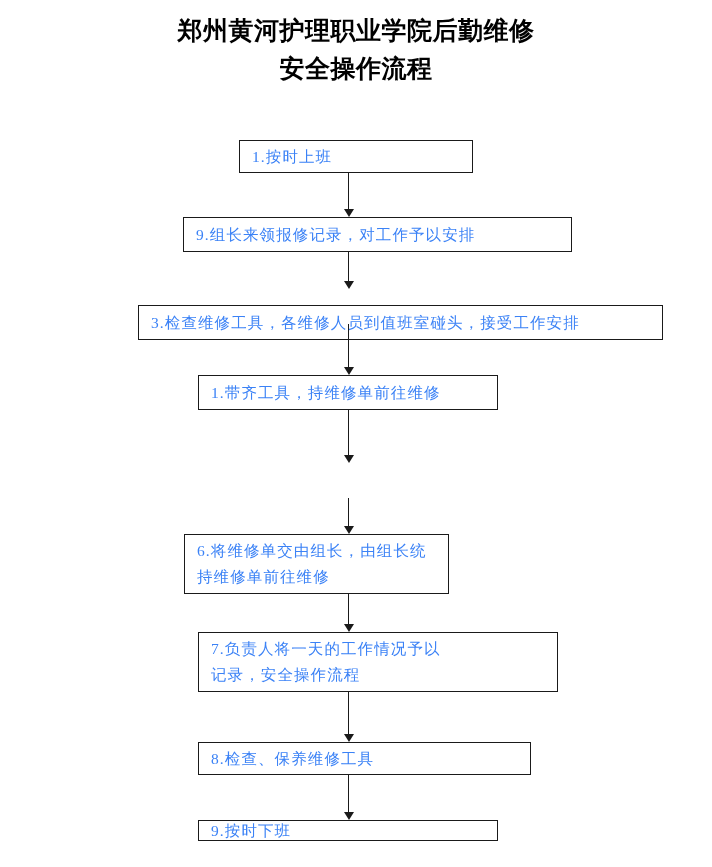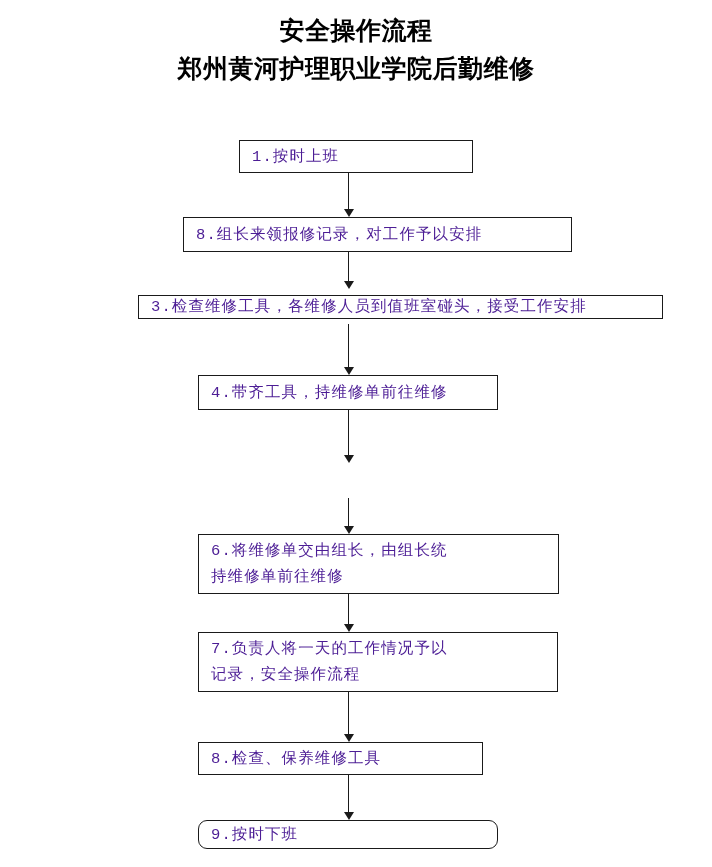--- a/index.html
+++ b/index.html
@@ -49,25 +49,25 @@
     box-sizing: border-box;
     border: 1.4px solid #1a1a1a;
     background: #ffffff;
     display: flex;
     flex-direction: column;
     justify-content: center;
     padding-left: 12px;
     padding-right: 6px;
   }
   .node .line {
-    font-family: Liberation Mono, monospace;
+    font-family: Liberation Serif, serif;
     font-size: 15.5px;
     line-height: 26px;
     letter-spacing: 1.1px;
-    color: #4c1d95;
+    color: #3b82f6;
     white-space: nowrap;
   }
 
   
   .connector {
     position: absolute;
     width: 0;
     border-left: 1.6px solid #1a1a1a;
   }
   .arrowhead {
@@ -76,49 +76,49 @@
     height: 0;
     border-left: 5px solid transparent;
     border-right: 5px solid transparent;
     border-top: 8px solid #1a1a1a;
   }
 </style>
 </head>
 <body>
 
 <div id="title-block">
+  <div class="title-line">郑州黄河护理职业学院后勤维修</div>
   <div class="title-line">安全操作流程</div>
-  <div class="title-line">郑州黄河护理职业学院后勤维修</div>
 </div>
 
 <div id="flow">
     <div class="node" style="left: 239px; top: 140px; width: 234px; height: 33px;">
       <div class="line">1.按时上班</div>
     </div>
     <div class="node" style="left: 183px; top: 217px; width: 389px; height: 35px;">
-      <div class="line">8.组长来领报修记录，对工作予以安排</div>
+      <div class="line">9.组长来领报修记录，对工作予以安排</div>
     </div>
-    <div class="node" style="left: 138px; top: 295px; width: 525px; height: 24px;">
+    <div class="node" style="left: 138px; top: 305px; width: 525px; height: 35px;">
       <div class="line">3.检查维修工具，各维修人员到值班室碰头，接受工作安排</div>
     </div>
     <div class="node" style="left: 198px; top: 375px; width: 300px; height: 35px;">
-      <div class="line">4.带齐工具，持维修单前往维修</div>
+      <div class="line">1.带齐工具，持维修单前往维修</div>
     </div>
-    <div class="node" style="left: 198px; top: 534px; width: 361px; height: 60px;">
+    <div class="node" style="left: 184px; top: 534px; width: 265px; height: 60px;">
       <div class="line">6.将维修单交由组长，由组长统</div>
       <div class="line">持维修单前往维修</div>
     </div>
     <div class="node" style="left: 198px; top: 632px; width: 360px; height: 60px;">
       <div class="line">7.负责人将一天的工作情况予以</div>
       <div class="line">记录，安全操作流程</div>
     </div>
-    <div class="node" style="left: 198px; top: 742px; width: 285px; height: 33px;">
+    <div class="node" style="left: 198px; top: 742px; width: 333px; height: 33px;">
       <div class="line">8.检查、保养维修工具</div>
     </div>
-    <div class="node" style="left: 198px; top: 820px; width: 300px; height: 29px; border-radius: 9px;">
+    <div class="node" style="left: 198px; top: 820px; width: 300px; height: 21px;">
       <div class="line">9.按时下班</div>
     </div>
     <div class="connector" style="left: 348px; top: 173px; height: 38px;"></div>
     <div class="arrowhead" style="left: 343.8px; top: 209px;"></div>
     <div class="connector" style="left: 348px; top: 252px; height: 31px;"></div>
     <div class="arrowhead" style="left: 343.8px; top: 281px;"></div>
     <div class="connector" style="left: 348px; top: 324px; height: 45px;"></div>
     <div class="arrowhead" style="left: 343.8px; top: 367px;"></div>
     <div class="connector" style="left: 348px; top: 410px; height: 47px;"></div>
     <div class="arrowhead" style="left: 343.8px; top: 455px;"></div>

